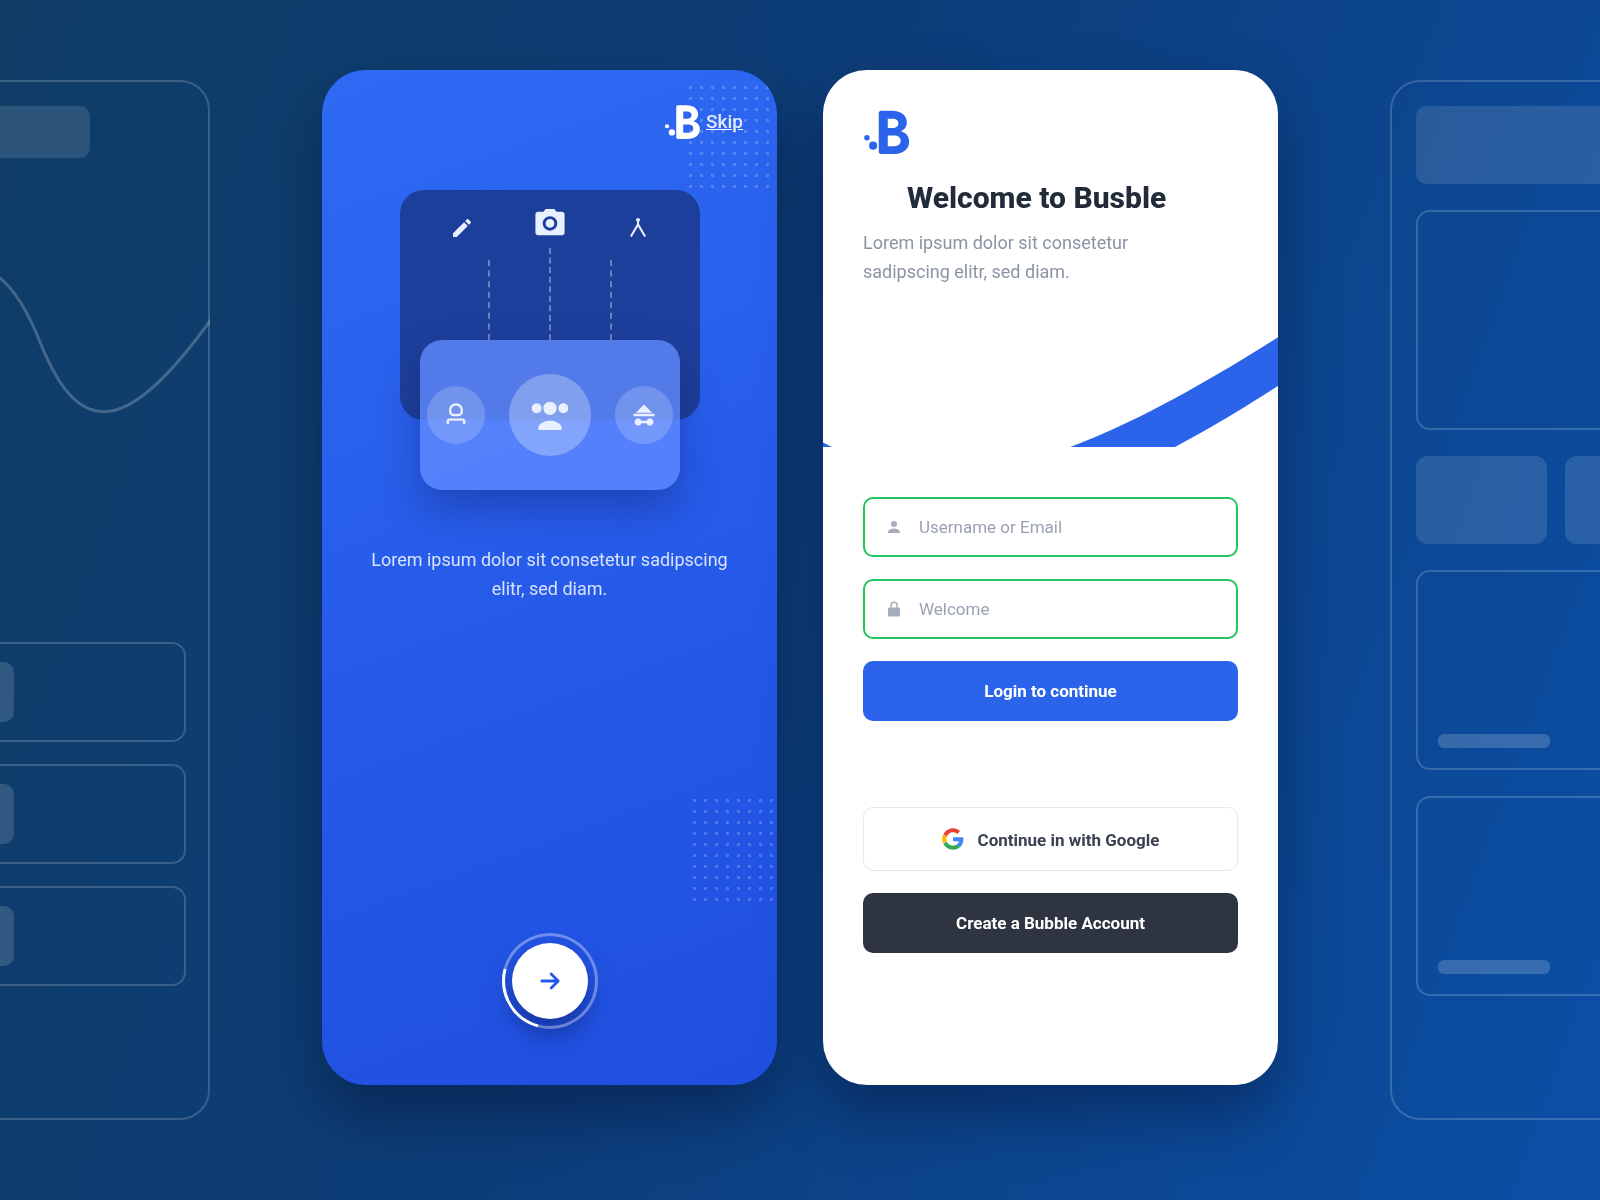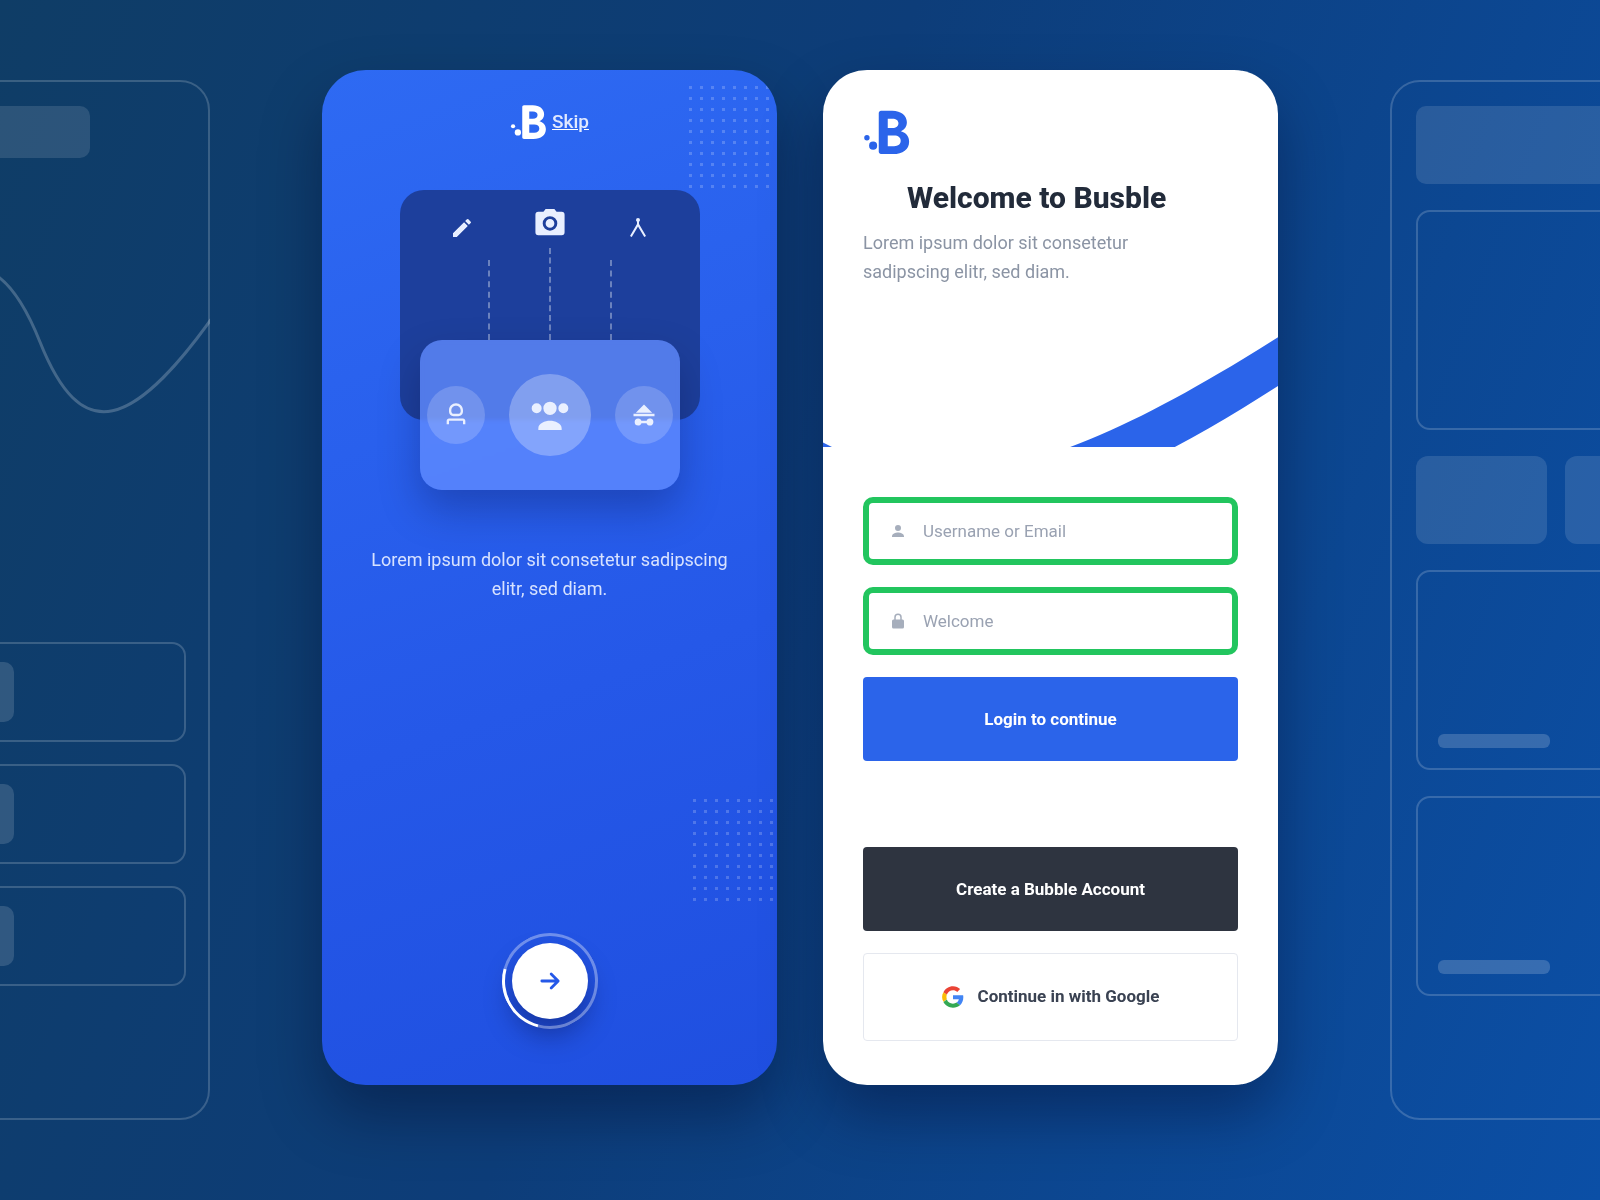--- a/index.html
+++ b/index.html
@@ -46,21 +46,21 @@
   
   .stage { position:absolute; top:70px; left:0; right:0; height:1060px; display:flex; justify-content:center; gap:46px; }
   .phone {
     width: 455px; height: 1015px; border-radius: 44px; overflow:hidden; position:relative;
     box-shadow: 0 30px 60px rgba(0,0,30,0.35);
     background:#fff;
   }
 
   
   .p1 { background: linear-gradient(160deg,#2e6af3 0%, #2558e8 60%, #1f4fe0 100%); color:#fff; }
-  .p1 .header { display:flex; align-items:center; justify-content:center; padding: 30px 34px 0; text-decoration: underline; }
+  .p1 .header { display:flex; align-items:center; justify-content:flex-end; padding: 30px 34px 0; text-decoration: underline; }
   .skip { font-size:19px; font-weight:500; color:#e1e9ff; cursor:pointer; }
   .illus { position:relative; margin: 48px auto 0; width:340px; height:340px; }
   .panel-back {
     position:absolute; top:0; left:20px; right:20px; height:230px;
     background:#1d3f9c; border-radius:24px;
   }
   .tool-icons { position:absolute; top:24px; left:0; right:0; display:flex; justify-content:center; gap:60px; align-items:flex-start; }
   .tool-icons .ic { width:28px; height:28px; color:#e8efff; display:flex; align-items:center; justify-content:center; }
   .tool-icons .ic.mid { transform: translateY(-6px) scale(1.25); }
   .dotline { position:absolute; top:70px; width:0; border-left:2px dashed rgba(255,255,255,0.35); height:80px; }
@@ -102,27 +102,27 @@
   
   .p2 { background:#fff; color:#2c3443; }
   .p2-header { padding: 34px 40px 0; }
   .p2-title { font-size:30px; font-weight:800; color:#222b3a; margin-top:22px;margin-left:44px; }
   .p2-sub { font-size:18px; line-height:1.6; color:#8b94a4; margin-top:14px; max-width:330px; }
   .swoosh { position:relative; height:140px; margin-top:20px; overflow:hidden; }
   .swoosh svg { position:absolute; top:0; left:-10px; width:500px; height:220px; }
   .form { padding: 50px 40px 0; display:flex; flex-direction:column; gap:22px; }
   .field {
     display:flex; align-items:center; gap:16px;
-    border:6px solid #22c55e; border-radius:10px; padding:18px 20px;
+    border:2px solid #22c55e; border-radius:10px; padding:18px 20px;
     color:#9aa2b2; font-size:17px; background:#fff;
   }
   .field svg { color:#a6aebc; }
   .btn {
-    border-radius:4px; padding:32px; text-align:center; font-weight:700; font-size:17px; cursor:pointer;
-    display:flex; align-items:flex-start; justify-content:center; gap:14px;
+    border-radius:10px; padding:20px; text-align:center; font-weight:700; font-size:17px; cursor:pointer;
+    display:flex; align-items:flex-end; justify-content:center; gap:14px;
   }
   .btn-primary { background:#2b64ea; color:#fff; }
   .sep { height: 42px; }
   .btn-google { border:1px solid #e5e8ef; color:#3a4252; background:#fff; }
   .btn-dark { background:#2e3440; color:#fff; }
 
   svg { display:block; }
 </style>
 </head>
 <body>
@@ -269,30 +269,30 @@
             <path d="M12 2a5 5 0 0 0-5 5v3H6a2 2 0 0 0-2 2v8a2 2 0 0 0 2 2h12a2 2 0 0 0 2-2v-8a2 2 0 0 0-2-2h-1V7a5 5 0 0 0-5-5zm-3 5a3 3 0 0 1 6 0v3H9V7z"></path>
           </svg>
         <span>Welcome</span>
       </div>
       <div class="btn btn-primary">
         <span>Login to continue</span>
       </div>
 
       <div class="sep"></div>
 
-      <div class="btn btn-dark">
-        <span>Create a Bubble Account</span>
-      </div>
       <div class="btn btn-google">
         <span>
           <svg width="22" height="22" viewBox="0 0 48 48">
               <path fill="#EA4335" d="M24 9.5c3.6 0 6.8 1.3 9.3 3.4l6.2-6.2C35.7 2.9 30.2.5 24 .5 14.8.5 6.9 5.9 3.1 13.6l7.4 5.7C12.3 13.3 17.6 9.5 24 9.5z"></path>
               <path fill="#4285F4" d="M46.5 24.5c0-1.6-.1-3.1-.4-4.5H24v9h12.7c-.6 3-2.3 5.6-4.9 7.3l7.5 5.8c4.4-4.1 7.2-10.1 7.2-17.6z"></path>
               <path fill="#FBBC05" d="M10.5 28.7c-.5-1.5-.8-3.1-.8-4.7s.3-3.2.8-4.7l-7.4-5.7C1.2 16.9.2 20.3.2 24s1 7.1 2.9 10.4l7.4-5.7z"></path>
               <path fill="#34A853" d="M24 47.5c6.2 0 11.4-2 15.2-5.5l-7.5-5.8c-2.1 1.4-4.7 2.3-7.7 2.3-6.4 0-11.7-3.8-13.5-9.1l-7.4 5.7C6.9 42.1 14.8 47.5 24 47.5z"></path>
             </svg>
         </span>
         <span>Continue in with Google</span>
       </div>
+      <div class="btn btn-dark">
+        <span>Create a Bubble Account</span>
+      </div>
     </div>
   </div>
 
 </div>
 
 </body></html>

